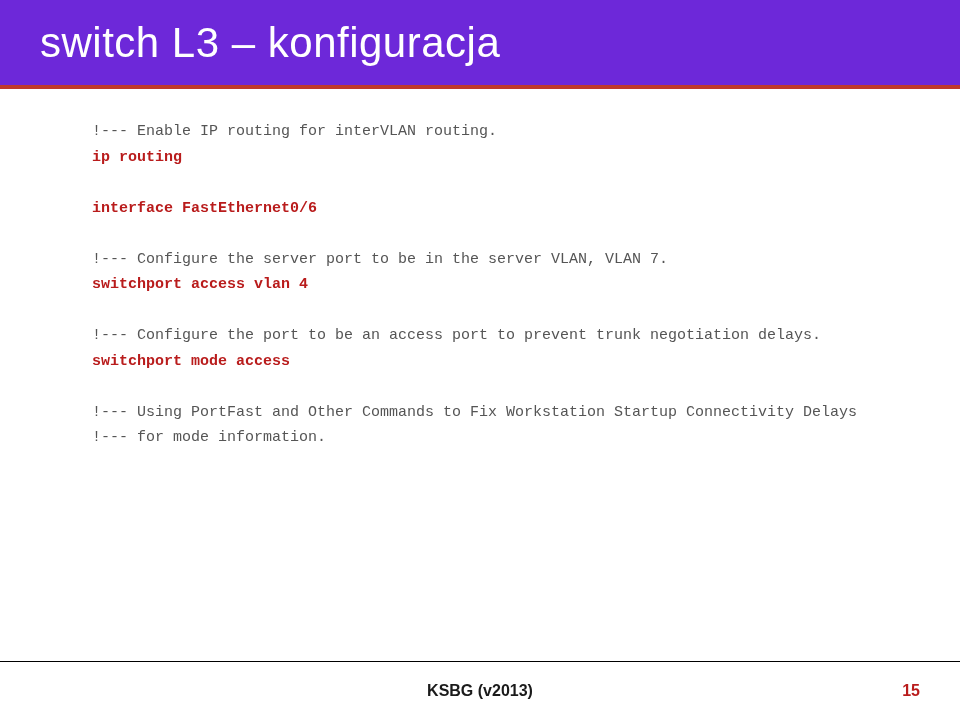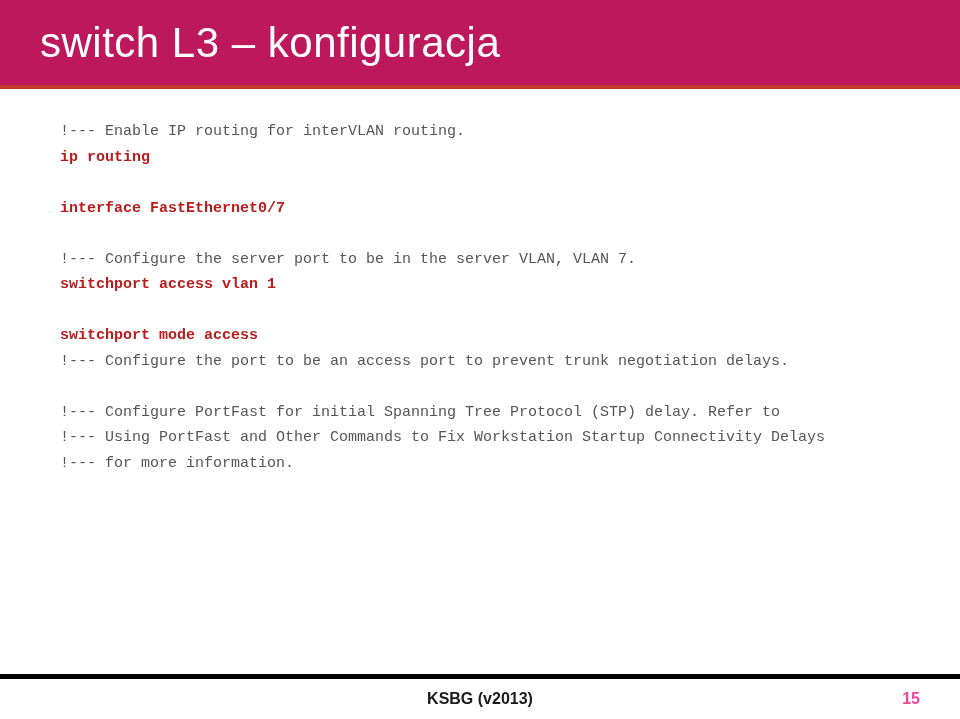--- a/index.html
+++ b/index.html
@@ -19,21 +19,21 @@
 
     .slide-container {
       width: 960px;
       height: 719px;
       background: #ffffff;
       position: relative;
     }
 
     
     .slide-header {
-      background: #be185d;
+      background: #6d28d9;
       padding: 18px 40px 18px 40px;
       min-height: 85px;
       display: flex;
       align-items: center;
     }
 
     .slide-title {
       color: #ffffff;
       font-size: 42px;
       font-weight: 400;
@@ -52,20 +52,21 @@
     .slide-content {
       padding: 30px 60px 60px 60px;
       flex: 1;
     }
 
     .code-block {
       font-family: 'Courier New', Courier, monospace;
       font-size: 15px;
       line-height: 1.7;
       color: #1a1a1a;
+      margin-left: 32px;
     }
 
     .code-comment {
       color: #555555;
       font-style: normal;
     }
 
     .code-command {
       color: #b91c1c;
       font-weight: bold;
@@ -74,40 +75,40 @@
     .code-line {
       display: block;
     }
 
     
     .slide-footer {
       position: absolute;
       bottom: 0;
       left: 0;
       right: 0;
-      height: 45px;
-      border-top: 5px solid #000000;
+      height: 58px;
+      border-top: 1px solid #000000;
       display: flex;
       align-items: center;
       justify-content: center;
       padding: 0 40px;
     }
 
     .footer-center {
       font-size: 16px;
       font-weight: bold;
       color: #1a1a1a;
       flex: 1;
       text-align: center;
     }
 
     .footer-page {
       font-size: 16px;
       font-weight: bold;
-      color: #ec4899;
+      color: #b91c1c;
       position: absolute;
       right: 40px;
     }
   </style>
 </head>
 <body>
 
 <div class="slide-container">
 
   <div class="slide-header">
@@ -115,31 +116,30 @@
   </div>
 
   <div class="header-accent"></div>
 
   <div class="slide-content">
     <div class="code-block" id="code-container">
 
     <span class="code-line code-comment">!--- Enable IP routing for interVLAN routing.</span>
         <span class="code-line code-command">ip routing</span>
         <span class="code-line">&nbsp;</span>
-        <span class="code-line code-command">interface FastEthernet0/7</span>
+        <span class="code-line code-command">interface FastEthernet0/6</span>
         <span class="code-line">&nbsp;</span>
         <span class="code-line code-comment">!--- Configure the server port to be in the server VLAN, VLAN 7.</span>
-        <span class="code-line code-command">switchport access vlan 1</span>
+        <span class="code-line code-command">switchport access vlan 4</span>
         <span class="code-line">&nbsp;</span>
+        <span class="code-line code-comment">!--- Configure the port to be an access port to prevent trunk negotiation delays.</span>
         <span class="code-line code-command"> switchport mode access</span>
-        <span class="code-line code-comment">!--- Configure the port to be an access port to prevent trunk negotiation delays.</span>
         <span class="code-line">&nbsp;</span>
-        <span class="code-line code-comment">!--- Configure PortFast for initial Spanning Tree Protocol (STP) delay. Refer to</span>
         <span class="code-line code-comment">!--- Using PortFast and Other Commands to Fix Workstation Startup Connectivity Delays</span>
-        <span class="code-line code-comment">!--- for more information.</span>
+        <span class="code-line code-comment">!--- for mode information.</span>
       </div>
   </div>
 
   <div class="slide-footer">
     <span class="footer-center">KSBG (v2013)</span>
     <span class="footer-page">15</span>
   </div>
 
 </div>
 

